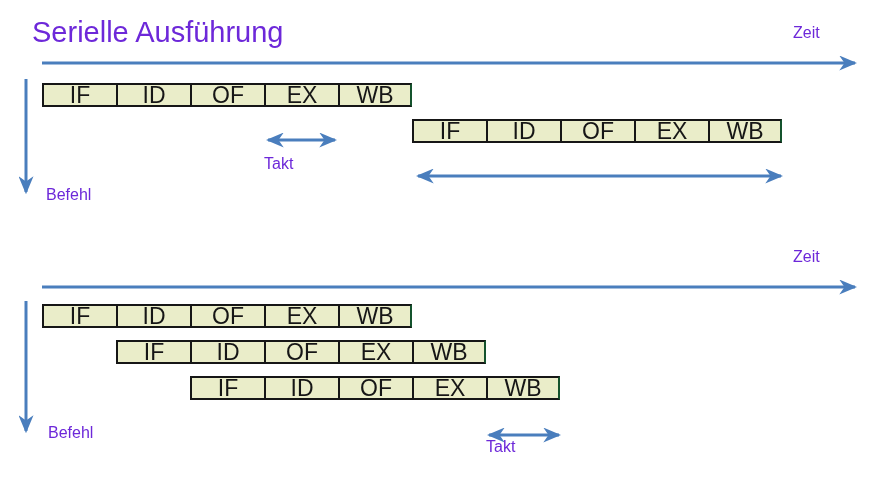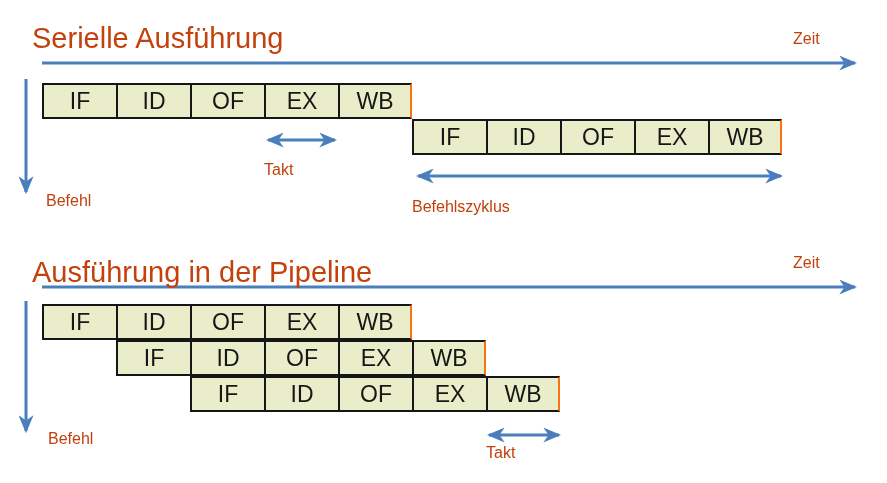--- a/index.html
+++ b/index.html
@@ -3,27 +3,27 @@
 <meta charset="utf-8">
 <style>
   html,body { margin:0; padding:0; background:#fff; }
   .canvas {
     position:relative; width:887px; height:483px; background:#ffffff;
     font-family:"Liberation Sans", sans-serif; overflow:hidden;
   }
   .arrow-layer { position:absolute; left:0; top:0; width:887px; height:483px; pointer-events:none; }
   .row { position:absolute; display:flex; }
   .cell {
-    box-sizing:border-box; width:74px; height:36px;
+    box-sizing:border-box; width:74px; height:24px;
     background:#eaedc9; border:2px solid #161616; border-right:none;
     display:flex; align-items:center; justify-content:center;
     font-size:23px; color:#161616;
   }
-  .cell:last-child { border-right:2px solid #f97316; }
-  .label { position:absolute; color:#c2410c; white-space:nowrap;margin-top:6px; }
+  .cell:last-child { border-right:2px solid #14532d; }
+  .label { position:absolute; color:#6d28d9; white-space:nowrap; }
   .title { font-size:29px; }
   .small { font-size:16px; }
   .center { }
 </style>
 </head>
 <body>
 
 <div class="canvas">
 
   <svg class="arrow-layer" width="887" height="483" viewBox="0 0 887 483" xmlns="http://www.w3.org/2000/svg">
@@ -60,23 +60,21 @@
     <div class="cell">ID</div>
     <div class="cell">OF</div>
     <div class="cell">EX</div>
     <div class="cell">WB</div>
   </div>
 
   <div class="label small center" style="left:264px; top:155px; width:74px;">Takt</div>
 
   <div class="label small" style="left:46px; top:186px;">Befehl</div>
 
-  <div class="label small center" style="left:412px; top:192px; width:372px;">Befehlszyklus</div>
 
-  <div class="label title" style="left:32px; top:250px;">Ausführung in der Pipeline</div>
 
   <div class="label small" style="left:793px; top:248px;">Zeit</div>
 
   <div class="row" style="left:42px; top:304px;">
     <div class="cell">IF</div>
     <div class="cell">ID</div>
     <div class="cell">OF</div>
     <div class="cell">EX</div>
     <div class="cell">WB</div>
   </div>

